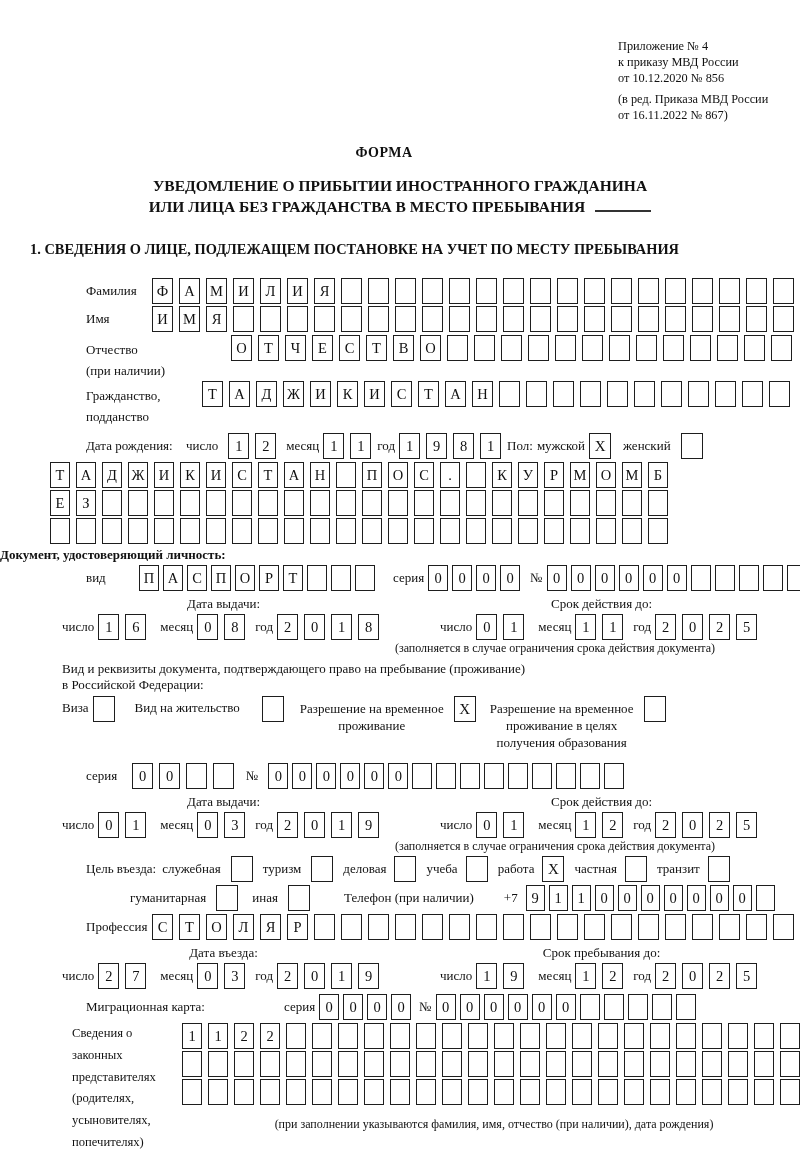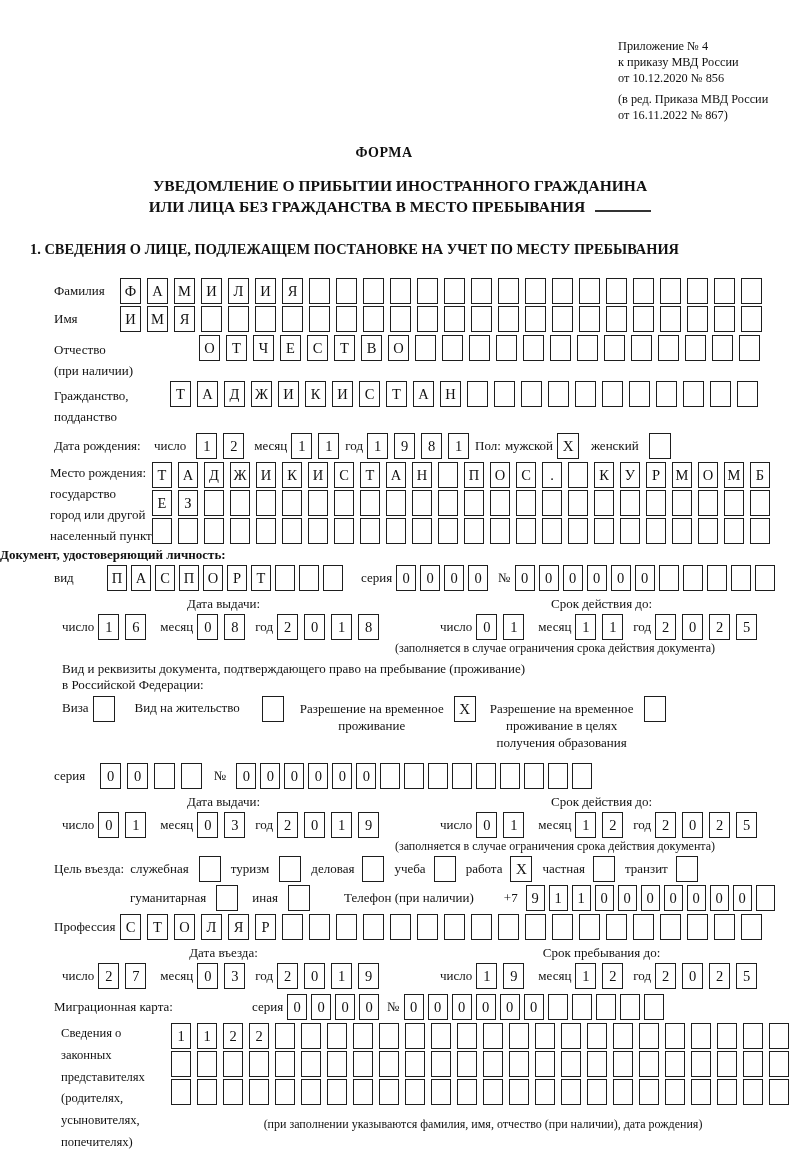--- a/index.html
+++ b/index.html
@@ -7,21 +7,21 @@
     position:relative;width:800px;height:1163px;background:#fff;color:#111;
     font-family:"Liberation Serif","DejaVu Serif",serif;overflow:hidden;
     box-sizing:border-box;padding-top:38px;
   }
   .hdr{margin-left:618px;width:180px;font-size:12.3px;line-height:16.2px;}
   .hdr .sub{margin-top:4px;}
   .forma{text-align:center;padding-right:32px;margin-top:22px;font-weight:bold;font-size:14px;letter-spacing:.5px;}
   .title{text-align:center;margin-top:14px;font-weight:bold;font-size:15.5px;line-height:21px;}
   .blank-line{display:inline-block;width:56px;border-bottom:2.2px solid #333;margin-left:10px;vertical-align:baseline;}
   .sec-heading{margin-top:24px;padding-left:30px;font-weight:bold;font-size:14.4px;}
-  .row{display:flex;align-items:center;padding-left:54px;}
+  .row{display:flex;align-items:center;padding-left:86px;}
   .row.top{align-items:flex-start;}
   .row.top .lblcol{padding-top:4px;}
   .lbl{font-size:13px;flex:0 0 auto;}
   .lblcol{font-size:13px;line-height:21px;flex:0 0 auto;}
   .sl{font-size:13px;flex:0 0 auto;margin-right:4px;}
   .ml4{margin-left:4px;} .ml6{margin-left:6px;} .ml8{margin-left:8px;} .ml10{margin-left:10px;}
   .ml12{margin-left:12px;} .ml14{margin-left:14px;} .ml16{margin-left:16px;} .ml20{margin-left:20px;}
   .mt2{margin-top:2px;} .mt3{margin-top:3px;} .mt5{margin-top:5px;} .mt6{margin-top:6px;} .mt12{margin-top:12px;} .mt20{margin-top:20px;}
   .cells{display:flex;flex:0 0 auto;}
   .cell{
@@ -43,21 +43,21 @@
   .dates-row{display:flex;padding-left:62px;margin-top:5px;align-items:center;}
   .date-col{flex:0 0 auto;}
   .date-col.col2{margin-left:55px;}
   .dc-title{text-align:center;font-size:13px;margin-bottom:2px;}
   .dc-fields{display:flex;align-items:center;}
   .note{margin-left:350px;width:410px;text-align:center;font-size:12px;margin-top:1px;}
   .plain{padding-left:62px;font-size:13px;}
   .perm-row{display:flex;align-items:flex-start;padding-left:62px;margin-top:3px;font-size:13px;}
   .pl{flex:0 0 auto;padding-top:4px;}
   .pl-center{flex:0 0 auto;text-align:center;line-height:17px;}
-  .reps{display:flex;align-items:flex-start;padding-left:56px;margin-top:3px;justify-content:center;}
+  .reps{display:flex;align-items:flex-start;padding-left:72px;margin-top:3px;}
   .reps-labels{width:110px;font-size:12.6px;line-height:21.8px;flex:0 0 auto;}
   .reps-right .cells{margin-bottom:2px;}
   .reps-note{text-align:center;font-size:12px;margin-top:12px;width:624px;}
 </style>
 </head>
 <body>
 
 <div class="page">
 
   <div class="hdr">
@@ -222,26 +222,20 @@
         <div class="cell">1</div>
       </div>
     <span class="sl">Пол:</span>
     <span class="sl">мужской</span>
     <div class="checkbox">X</div>
     <span class="sl ml12">женский</span>
     <div class="checkbox ml6"></div>
   </div>
 
   <div class="bp-block">
-    <div class="bp-labels">
-      <div>Место рождения:</div>
-      <div>государство</div>
-      <div>город или другой</div>
-      <div>населенный пункт</div>
-    </div>
     <div class="bp-rows mid">
       <div class="cells">
           <div class="cell">Т</div>
           <div class="cell">А</div>
           <div class="cell">Д</div>
           <div class="cell">Ж</div>
           <div class="cell">И</div>
           <div class="cell">К</div>
           <div class="cell">И</div>
           <div class="cell">С</div>

